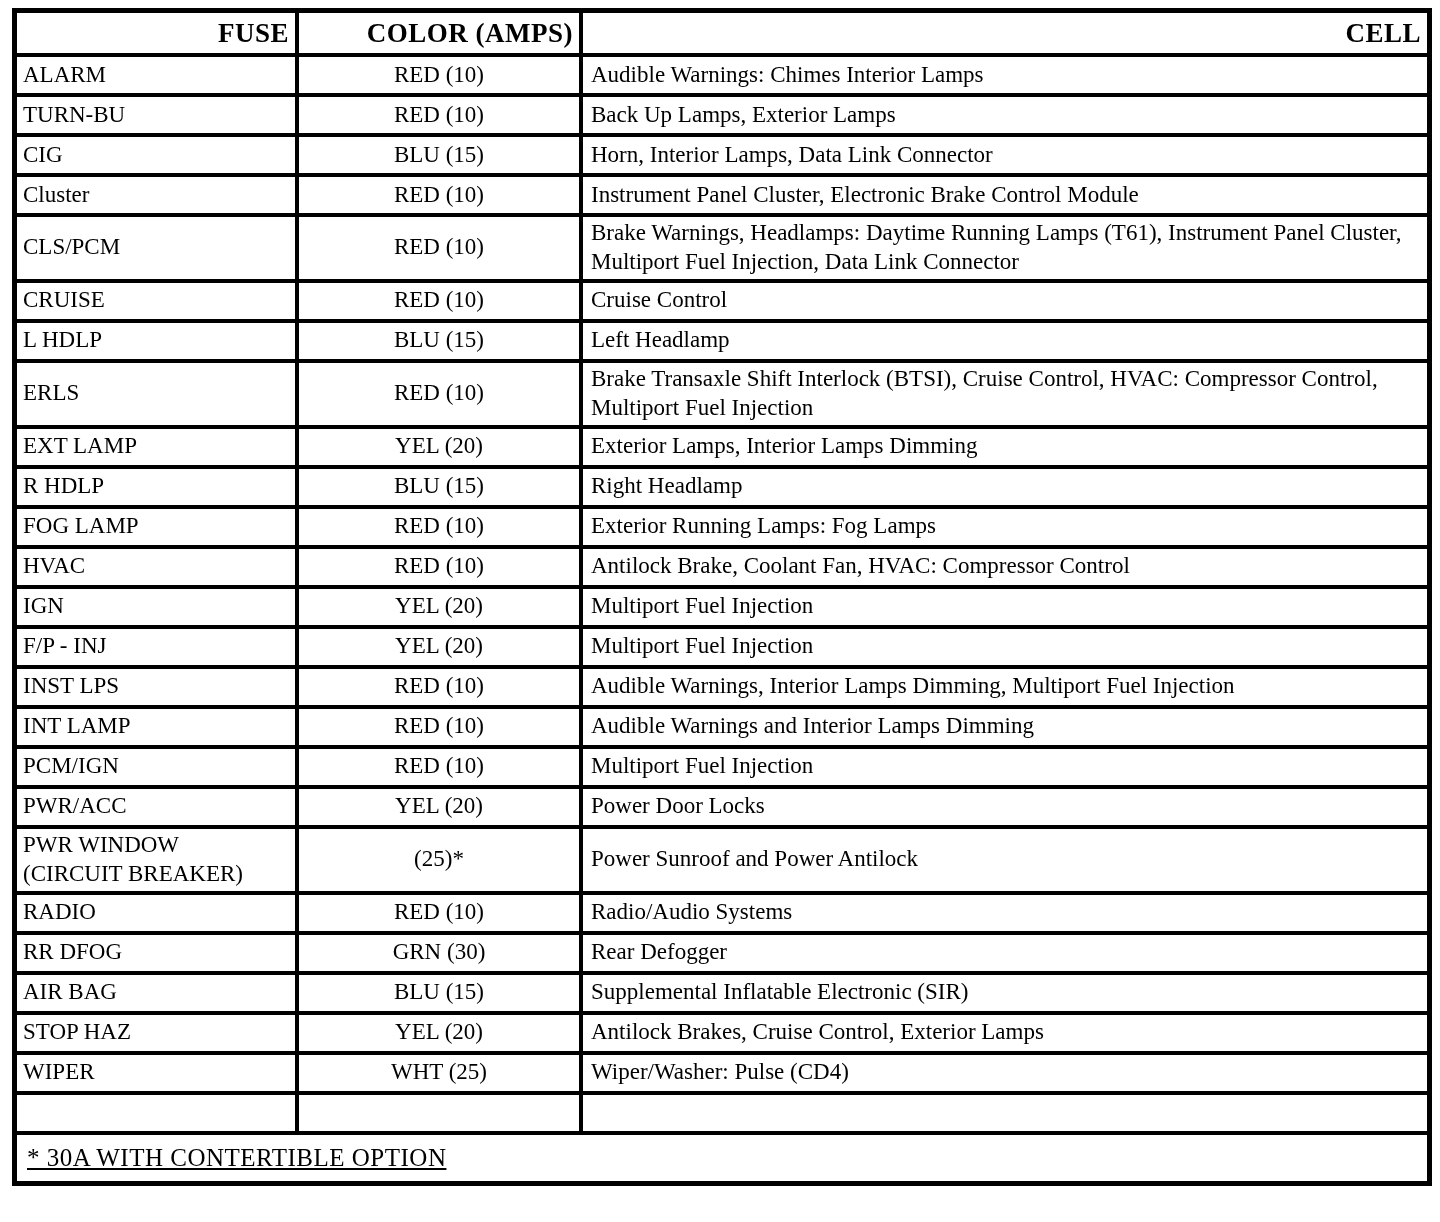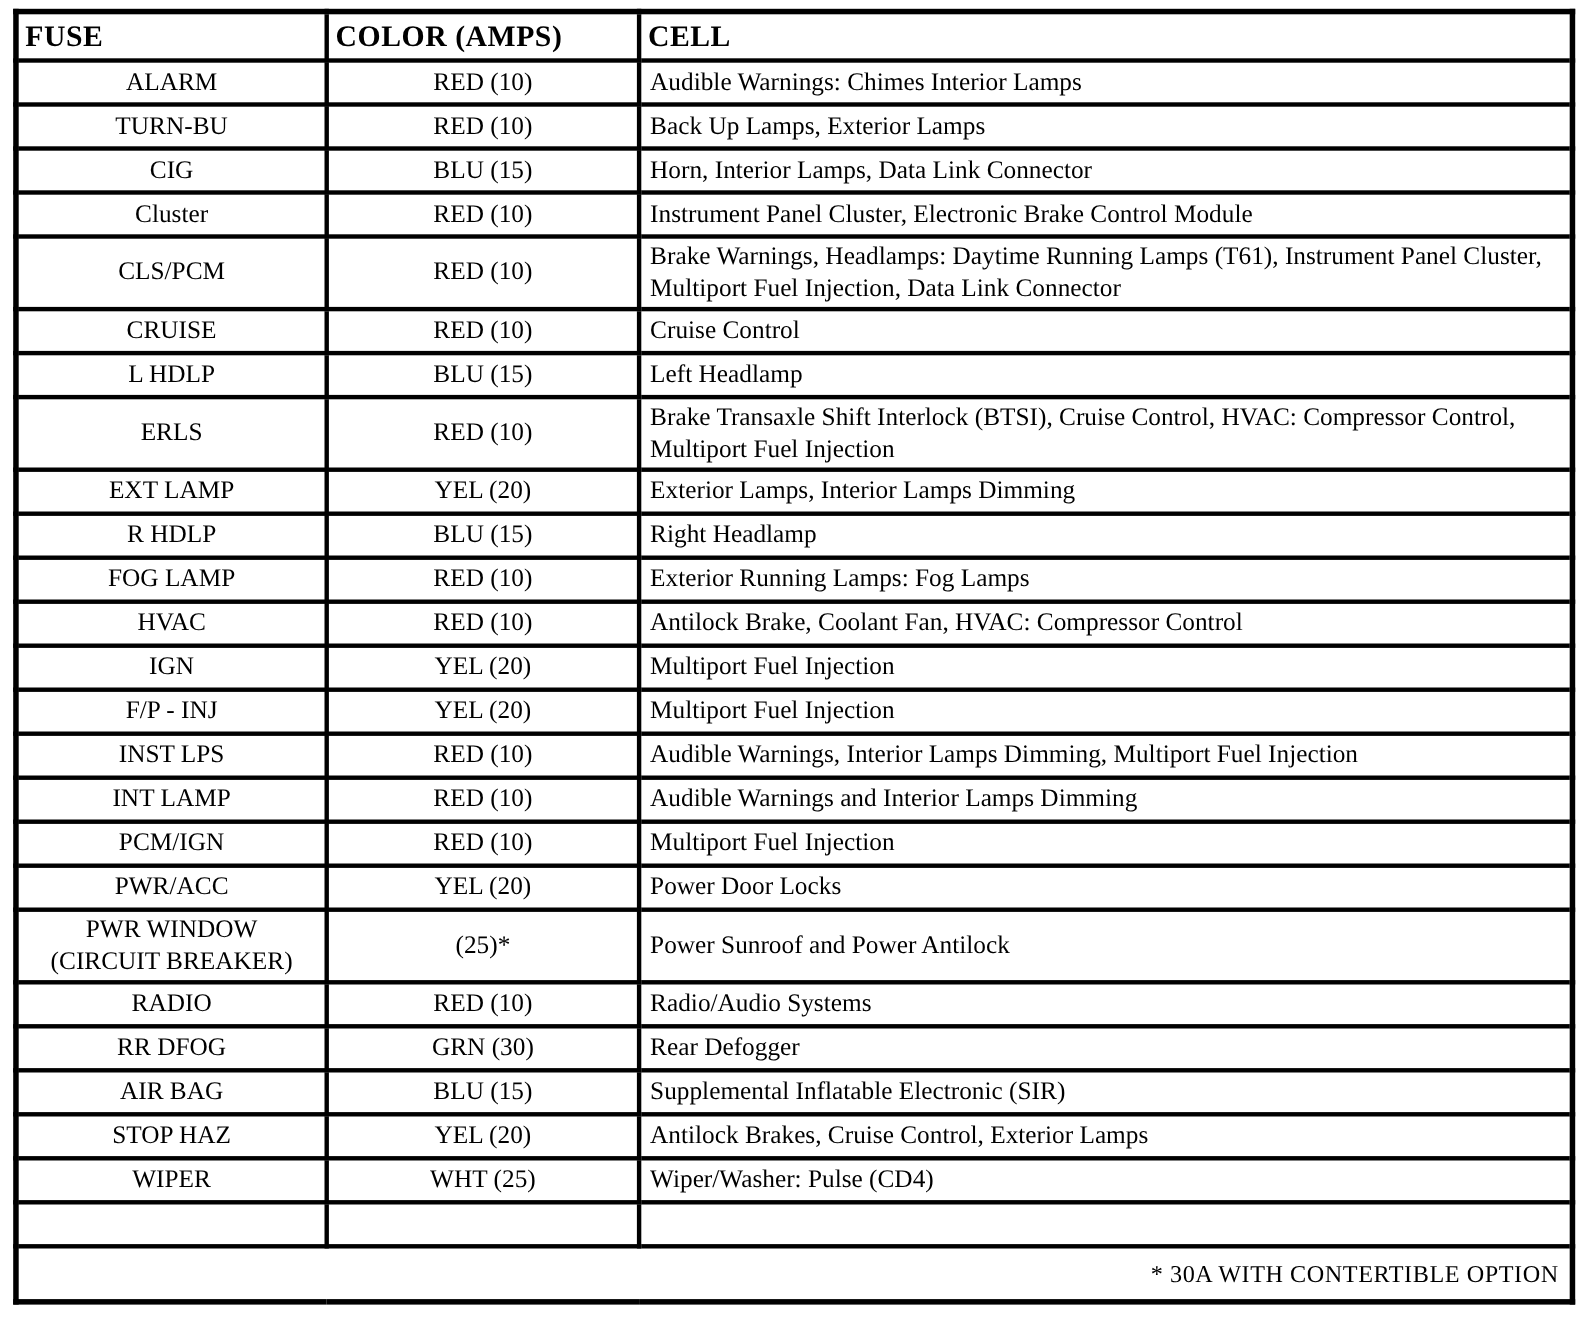--- a/index.html
+++ b/index.html
@@ -31,52 +31,52 @@
   }
   table.fuse-table {
     border-width: 5px;
   }
   th {
     font-size: 27px;
     font-weight: bold;
     letter-spacing: 0.5px;
     height: 36px;
     padding: 2px 6px;
-    text-align: left;
+    text-align: right;
     vertical-align: middle;
   }
   .col-fuse  { width: 266px; }
   .col-color { width: 268px; }
   .col-cell  { width: auto; }
   tbody td {
     font-size: 23px;
     height: 32px;
     padding: 2px 6px;
     vertical-align: middle;
     line-height: 1.26;
   }
   td.fuse-cell {
-    text-align: center;
     white-space: pre-line;
   }
   td.color-amps-cell {
     text-align: center;
   }
   td.circuit-cell {
     text-align: left;
     padding: 2px 10px 2px 8px;
   }
   tfoot td.footnote {
-    font-size: 22px;
+    font-size: 25px;
     font-weight: normal;
     letter-spacing: 0.5px;
-    text-align: right;
+    text-align: left;
     height: 38px;
     padding: 4px 10px;
     vertical-align: middle;
+    text-decoration: underline;
   }
 </style>
 </head>
 <body>
 
 <div class="page">
   <table class="fuse-table">
     <thead>
       <tr>
         <th class="col-fuse">FUSE</th>

